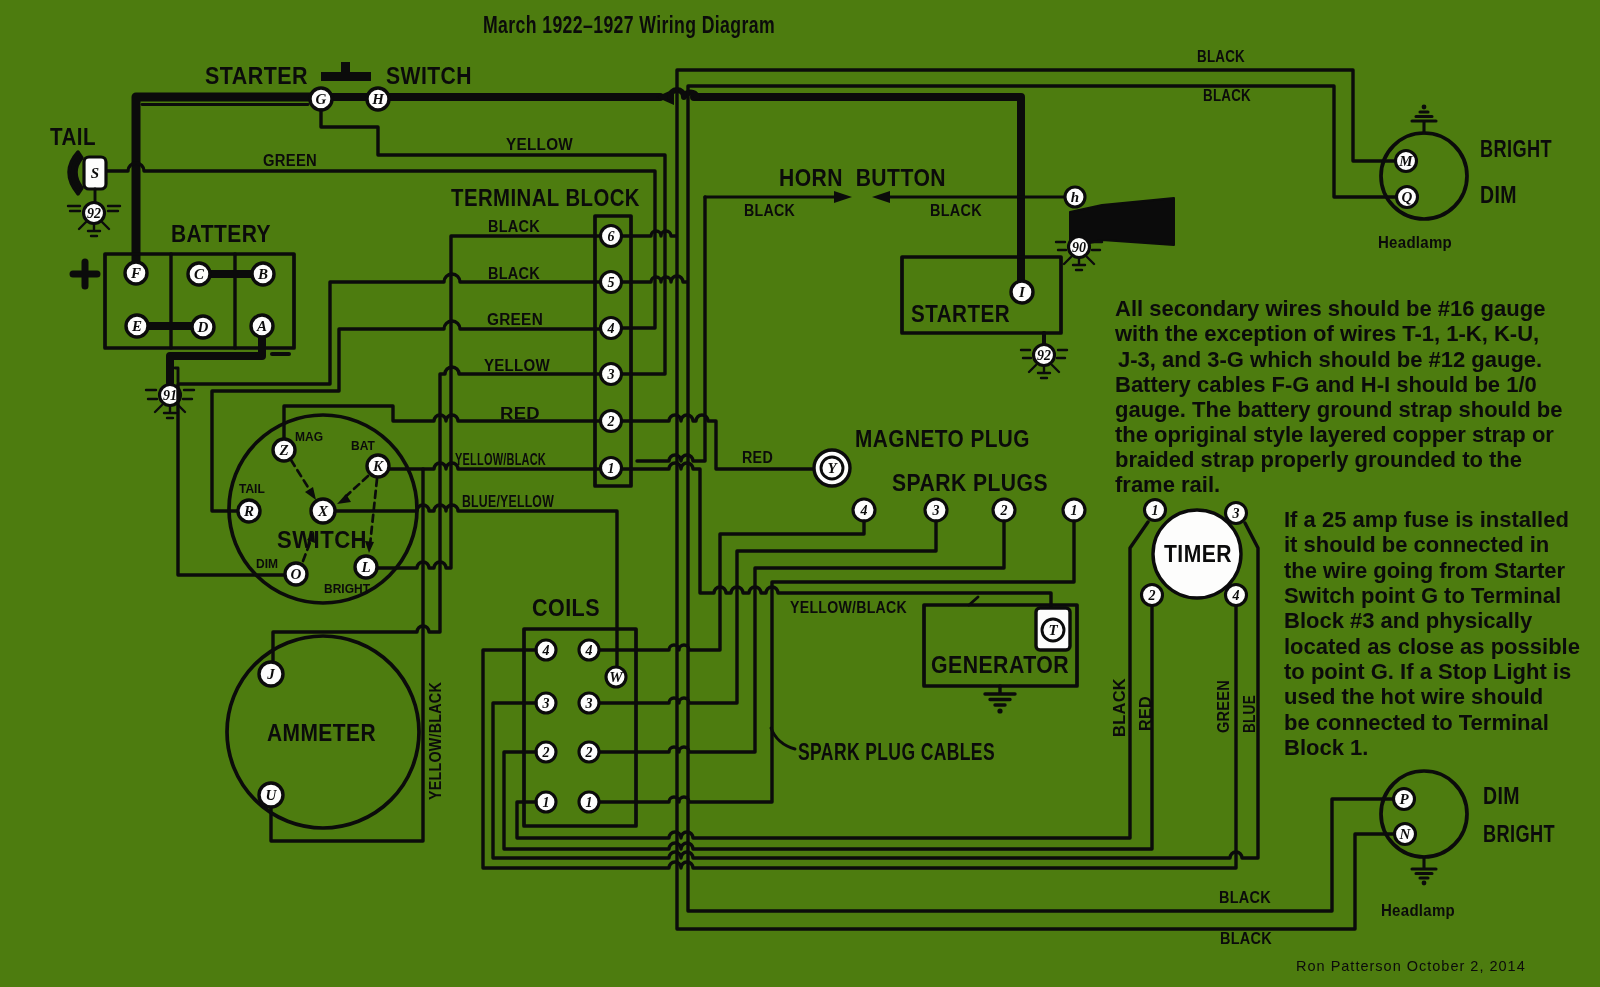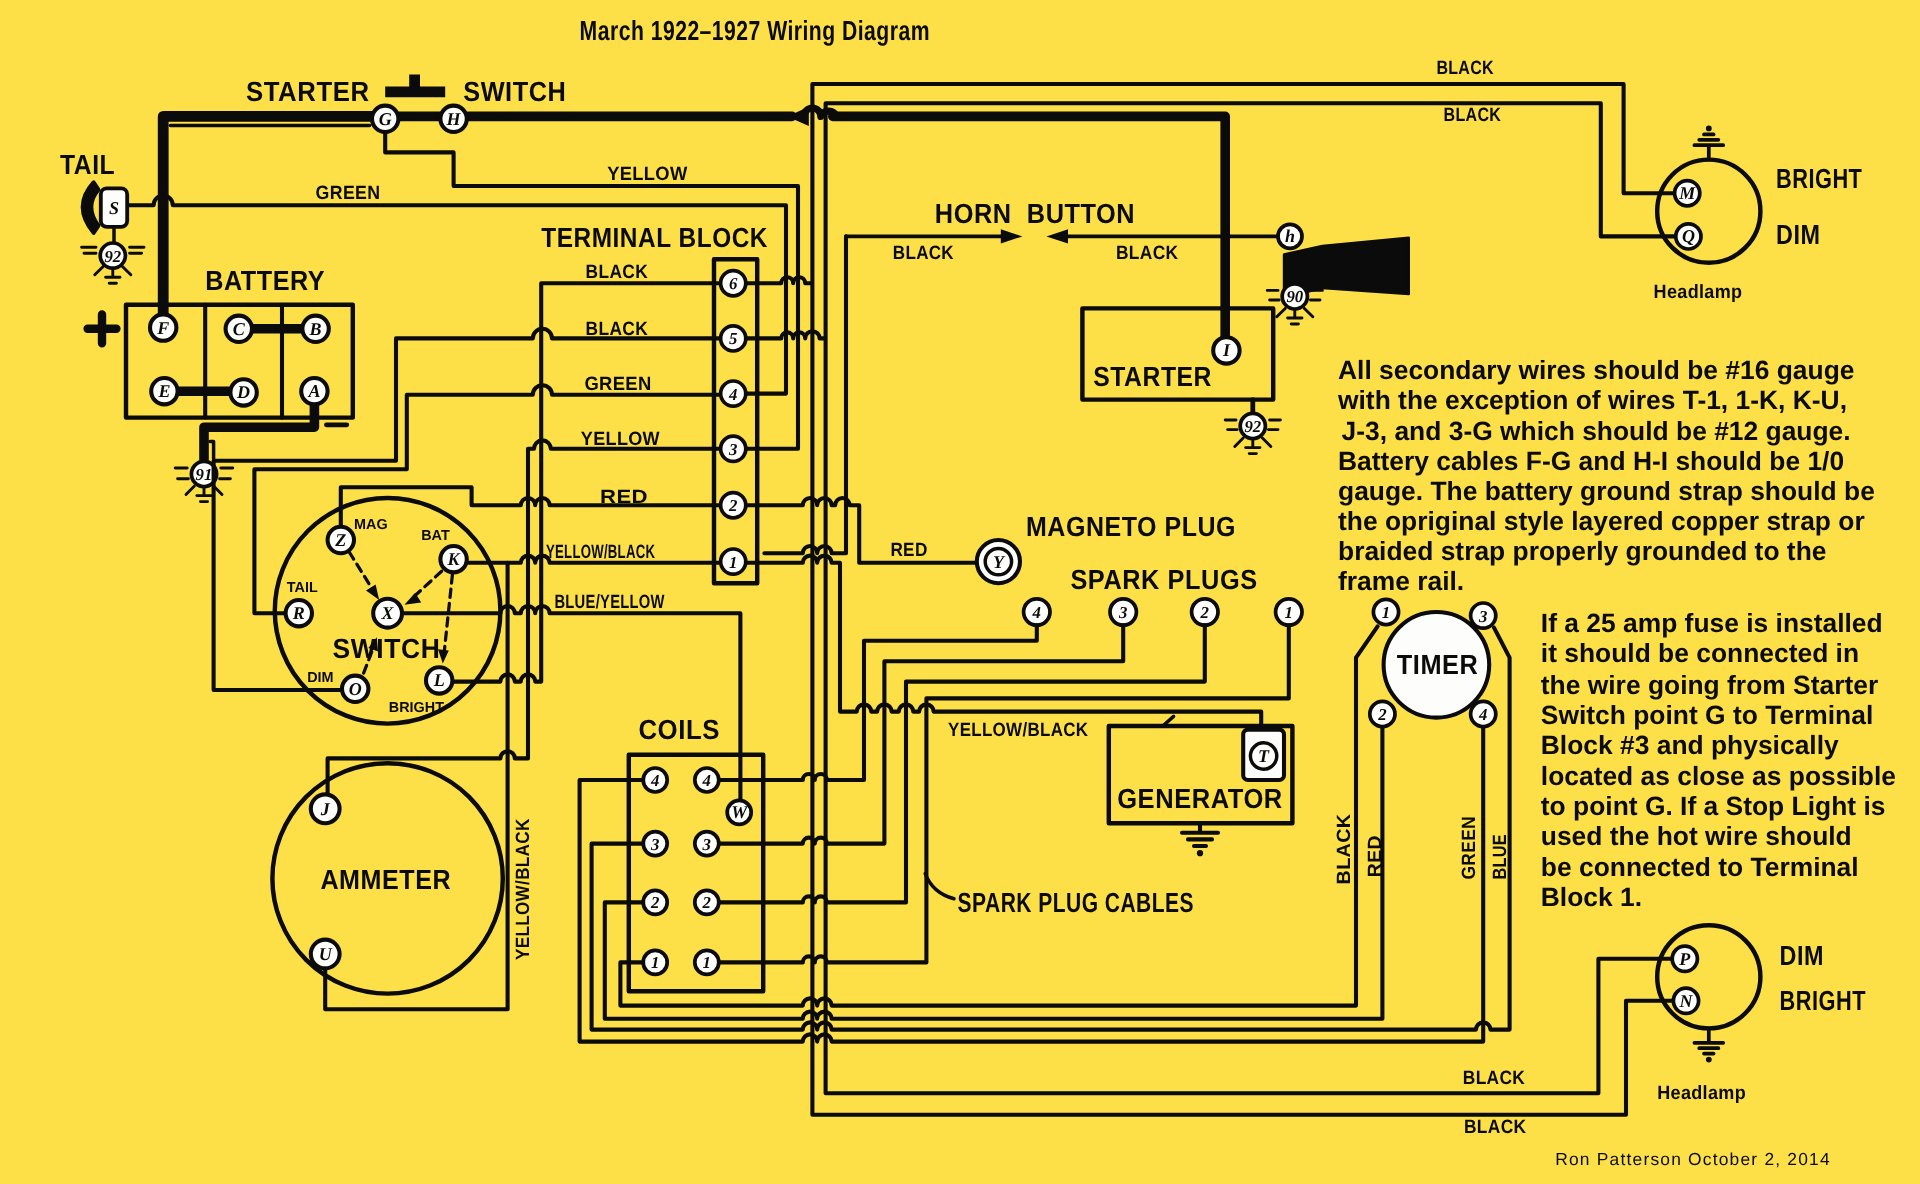--- a/index.html
+++ b/index.html
@@ -1,16 +1,16 @@
 <!DOCTYPE html>
 <html><head>
 <meta charset="utf-8">
 <style>
 html,body{margin:0;padding:0;background:#ffffff;}
-#page{width:1600px;height:987px;position:relative;background:#fde047;}
+#page{width:1600px;height:987px;position:relative;background:#4d7c0f;}
 svg text{font-family:"Liberation Sans",sans-serif;fill:#0b0b0b;}
 .big{font-weight:bold;font-size:23px;letter-spacing:.5px;}
 .lbl{font-weight:bold;font-size:16px;letter-spacing:.3px;}
 .sm{font-weight:bold;font-size:12px;}
 .ltr{font-family:"Liberation Serif",serif;font-style:italic;font-weight:bold;font-size:15px;text-anchor:middle;}
 .num{font-family:"Liberation Serif",serif;font-style:italic;font-weight:bold;font-size:14px;text-anchor:middle;}
 .par{font-weight:bold;font-size:22px;}
 </style>
 </head>
 <body>

